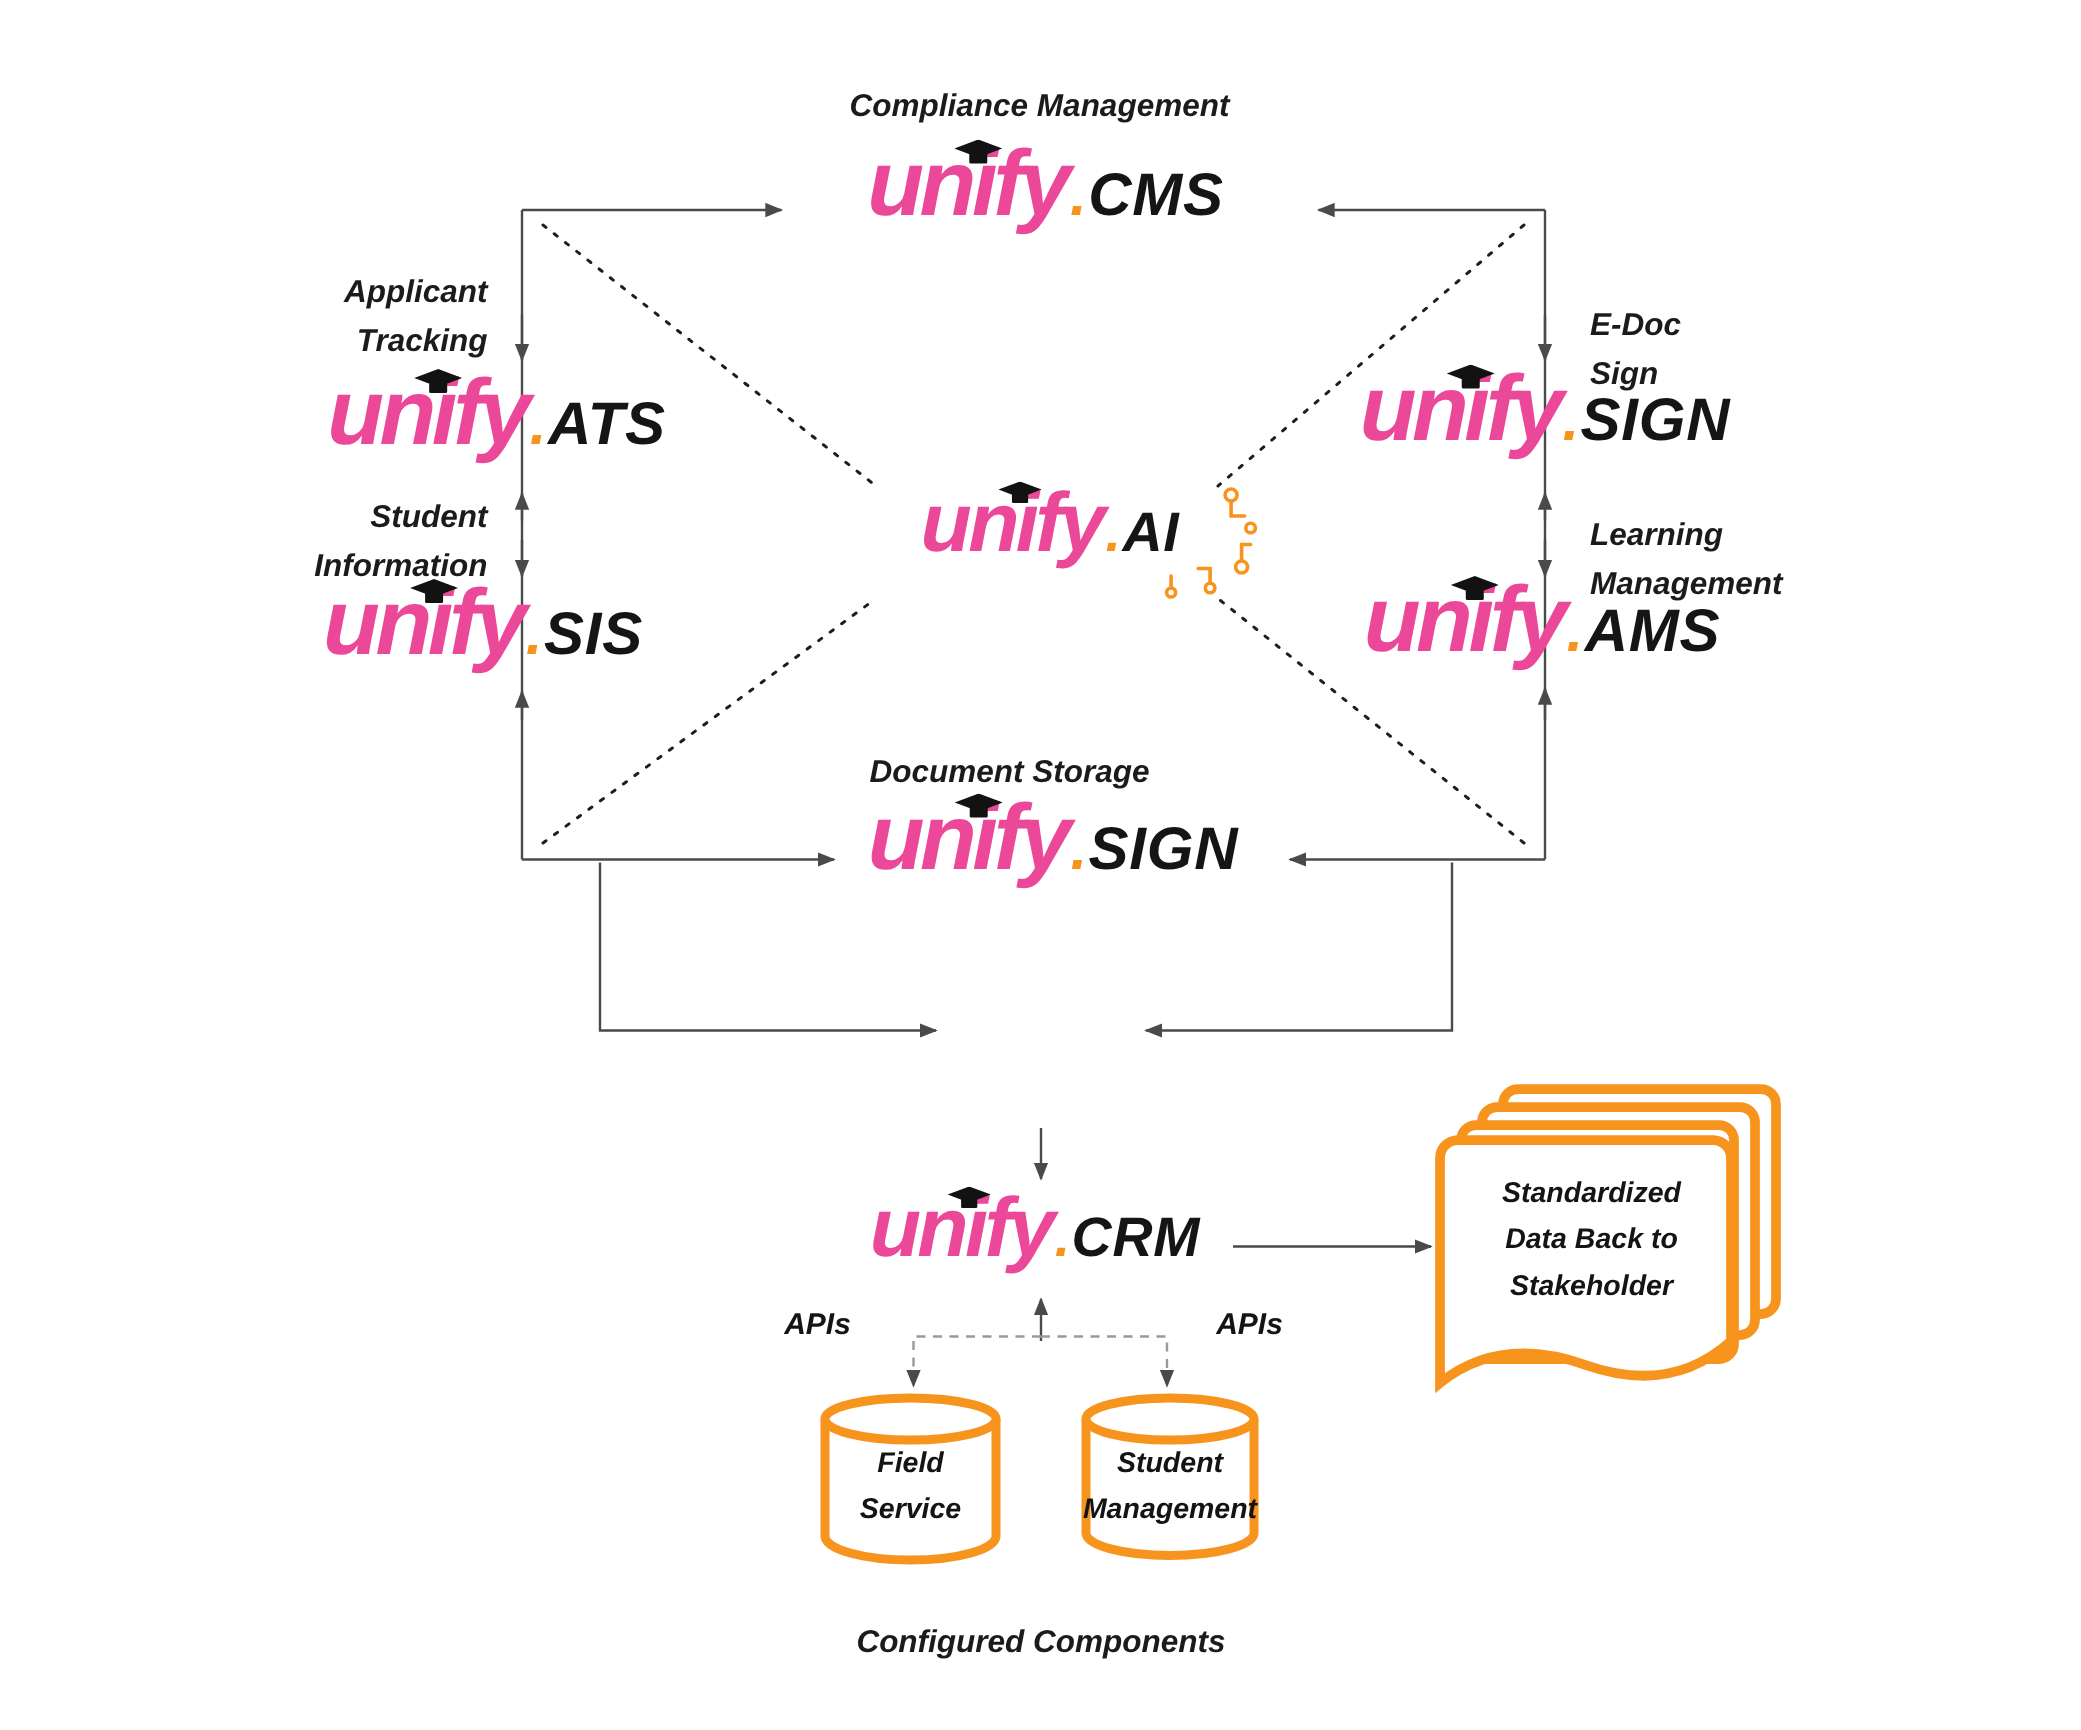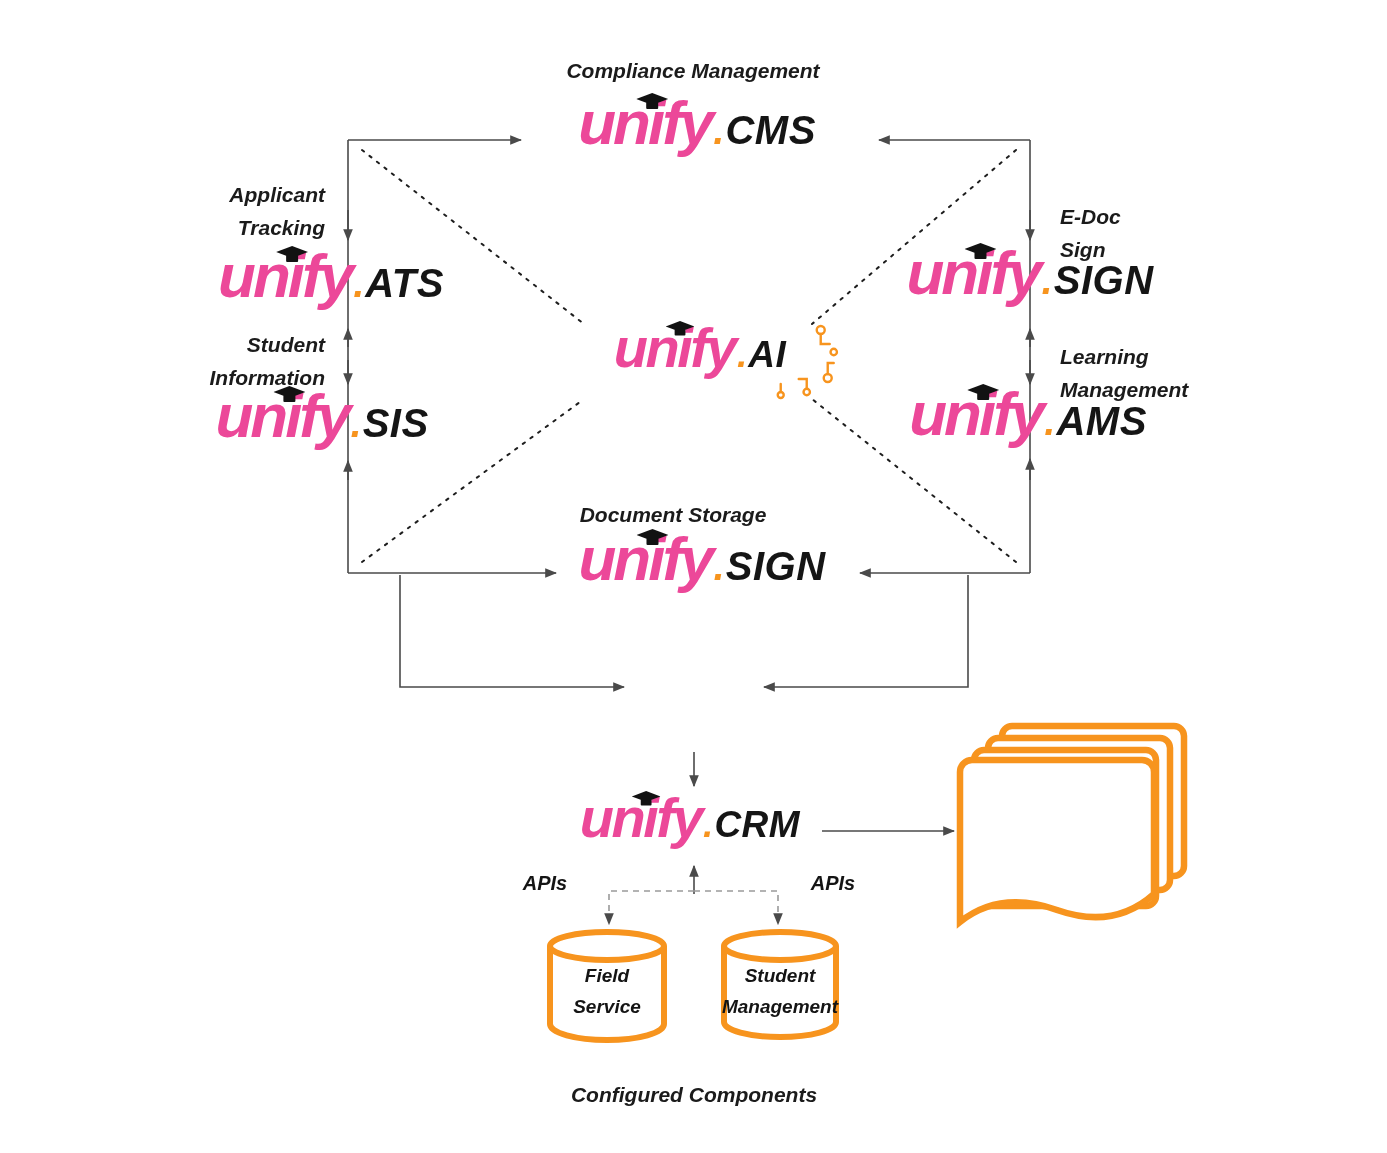--- a/index.html
+++ b/index.html
@@ -222,20 +222,25 @@
 
   <div class="stak">
     <svg width="265" height="212" viewBox="0 0 265 212">
       <g fill="#ffffff" stroke="#F7941E" stroke-width="6.5">
         <rect x="60" y="4" width="182" height="150" rx="10"></rect>
         <rect x="46" y="16" width="182" height="152" rx="10"></rect>
         <rect x="32" y="28" width="182" height="156" rx="10"></rect>
         <path d="M18 50 a12 12 0 0 1 12 -12 h170 a12 12 0 0 1 12 12 v122 q-40 36 -97 16 q-57 -20 -97 12 z"></path>
       </g>
     </svg>
+    <div class="stak-label">
+      <div>Standardized</div>
+      <div>Data Back to</div>
+      <div>Stakeholder</div>
+    </div>
   </div>
 
   <div class="apis" style="left:545px; top:872px;">APIs</div>
   <div class="apis" style="left:833px; top:872px;">APIs</div>
 
   <div class="cyl" style="left:542px; top:926px; width:130px; height:122px;">
     <svg width="130" height="122" viewBox="0 0 130 122">
       <path d="M8 20 L8 98 A57 16 0 0 0 122 98 L122 20" fill="#ffffff" stroke="#F7941E" stroke-width="6"></path>
       <ellipse cx="65" cy="20" rx="57" ry="14" fill="#ffffff" stroke="#F7941E" stroke-width="6"></ellipse>
     </svg>

